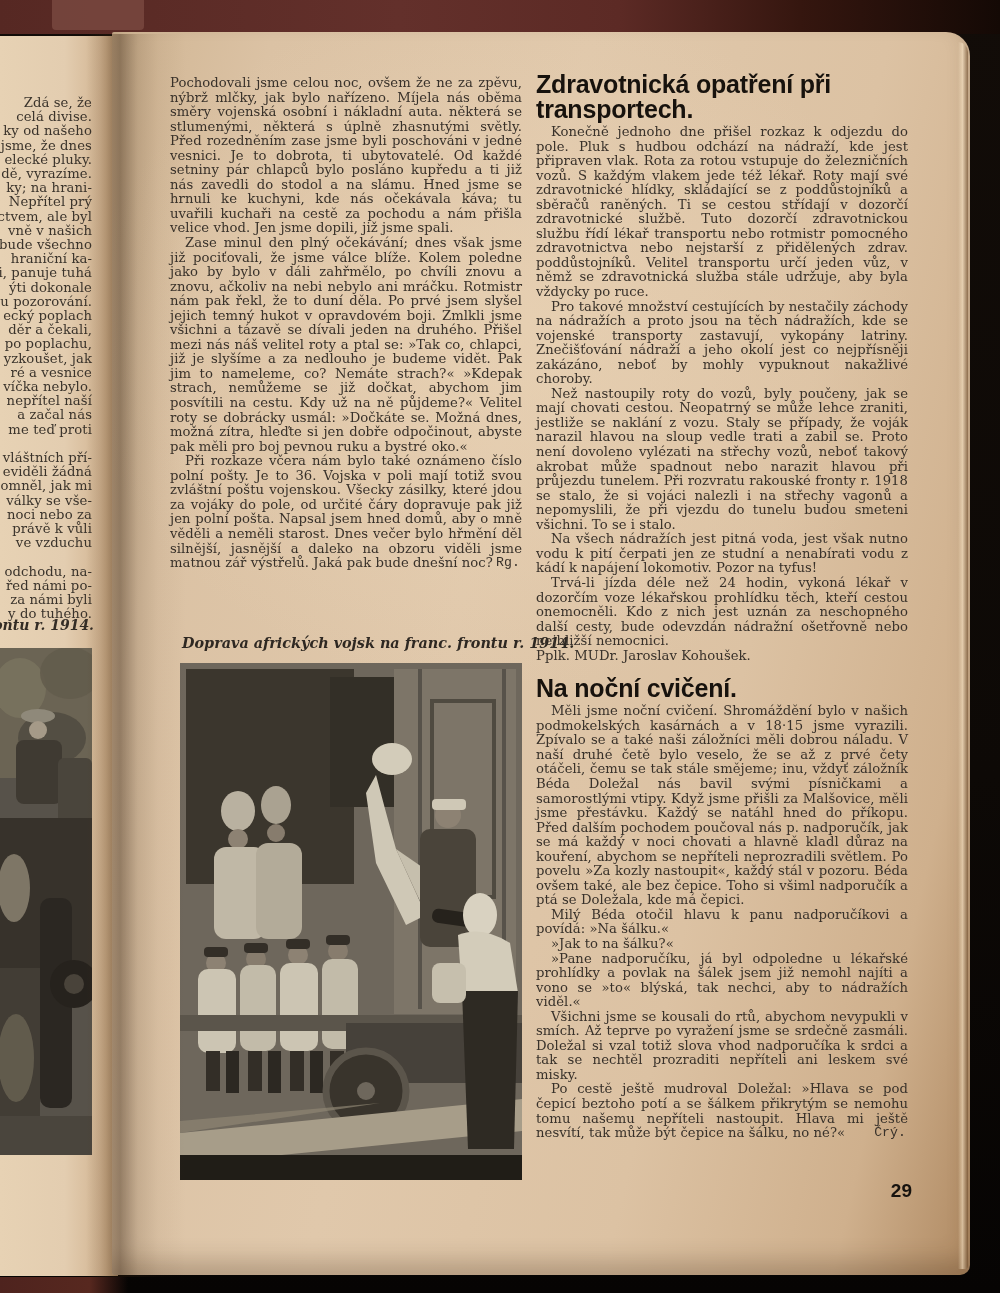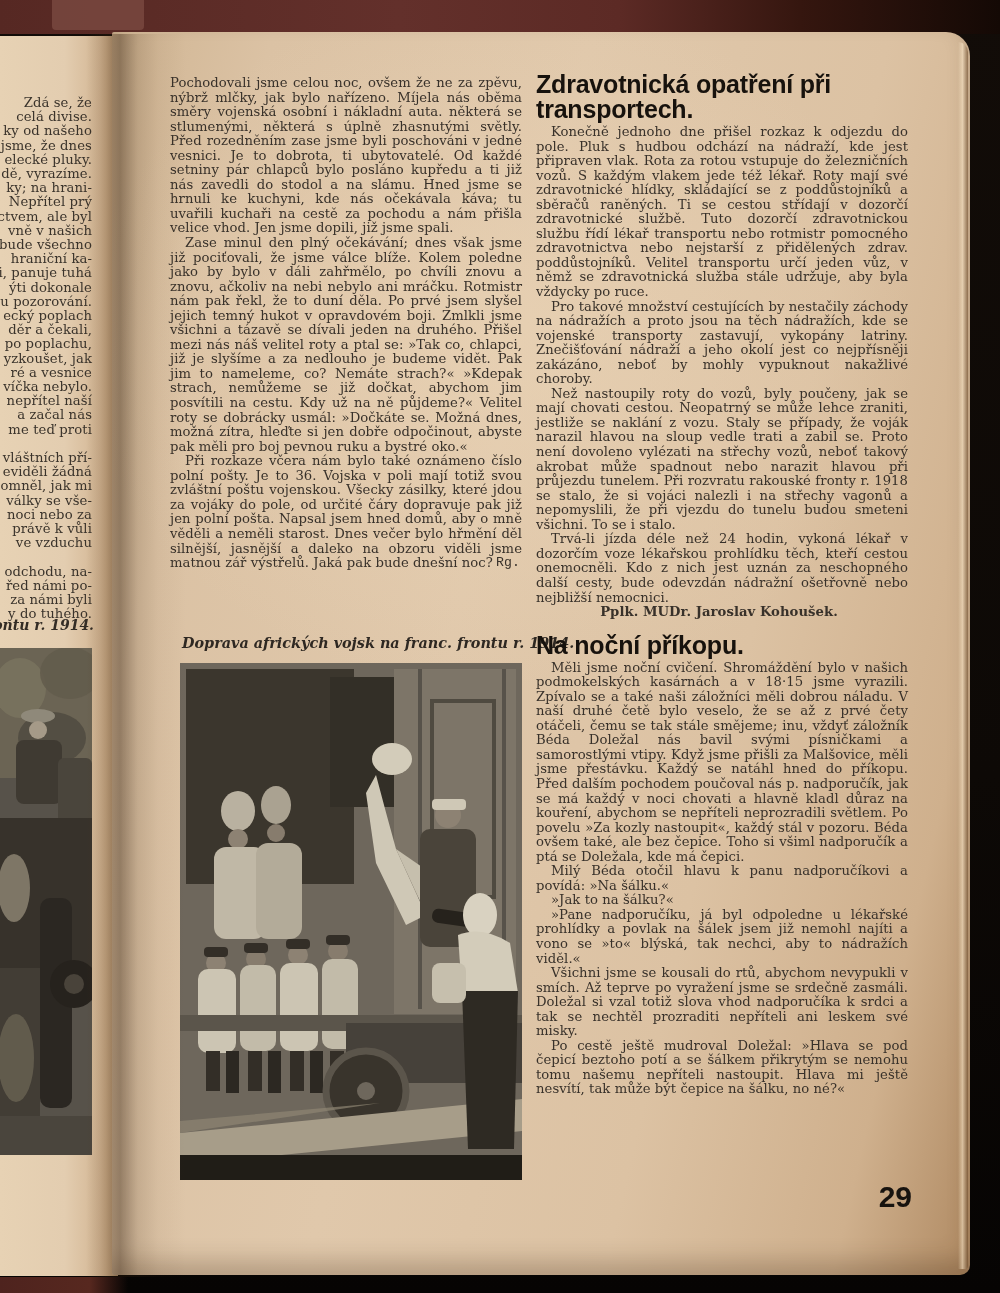--- a/index.html
+++ b/index.html
@@ -63,31 +63,31 @@
   .page-text p{margin:0;}
   .page-text p.indent{text-indent:15px;}
   .col-left{position:absolute;left:58px;top:44px;width:352px;}
   .col-right{position:absolute;left:424px;top:40px;width:372px;}
   .headline{
     font-family:"Liberation Sans", sans-serif;font-weight:bold;
     font-size:25px;line-height:25px;color:#17120d;letter-spacing:-.2px;
     margin:0 0 3px 0;text-align:left;text-indent:0;
   }
   .headline2{margin-top:13px;}
-  .sig-line{text-align:center;padding-right:6px;font-weight:bold;}
+  .sig-line{text-align:left;padding-right:6px;}
   .sig-overlap{text-align:right;padding-right:2px;margin-top:-14.55px;font-family:Liberation Mono, monospace;}
   
   .photo{position:absolute;left:68px;top:631px;width:342px;height:517px;}
   .photo-caption{
     position:absolute;left:70px;top:602px;width:340px;text-align:center;
     font-style:italic;font-weight:bold;font-size:14.4px;color:#2e2822;white-space:nowrap;
   }
   .page-number{
     position:absolute;left:690px;top:1148px;width:110px;text-align:right;
-    font-family:"Liberation Sans", sans-serif;font-weight:bold;font-size:30px;color:#17130f;
+    font-family:"Liberation Sans", sans-serif;font-weight:bold;font-size:19px;color:#17130f;
   }
 </style>
 </head>
 <body>
 
 <div class="cover-top"></div>
 <div class="cover-top-patch"></div>
 <div class="cover-bottom"></div>
 
 <div class="facing-page">
@@ -224,28 +224,30 @@
     <rect x="252" y="300" width="34" height="40" rx="8" fill="#c6bfad"></rect>
 
     <rect x="0" y="492" width="342" height="25" fill="#201d17"></rect>
   </svg>
 
   <div class="page-text col-right">
     <h2 class="headline">Zdravotnická opatření při transportech.</h2>
     <p class="indent">Konečně jednoho dne přišel rozkaz k odjezdu do pole. Pluk s hudbou odchází na nádraží, kde jest připraven vlak. Rota za rotou vstupuje do železničních vozů. S každým vlakem jede též lékař. Roty mají své zdravotnické hlídky, skládající se z poddůstojníků a sběračů raněných. Ti se cestou střídají v dozorčí zdravotnické službě. Tuto dozorčí zdravotnickou službu řídí lékař transportu nebo rotmistr pomocného zdravotnictva nebo nejstarší z přidělených zdrav. poddůstojníků. Velitel transportu určí jeden vůz, v němž se zdravotnická služba stále udržuje, aby byla vždycky po ruce.</p>
     <p class="indent">Pro takové množství cestujících by nestačily záchody na nádražích a proto jsou na těch nádražích, kde se vojenské transporty zastavují, vykopány latriny. Znečišťování nádraží a jeho okolí jest co nejpřísněji zakázáno, neboť by mohly vypuknout nakažlivé choroby.</p>
     <p class="indent">Než nastoupily roty do vozů, byly poučeny, jak se mají chovati cestou. Neopatrný se může lehce zraniti, jestliže se naklání z vozu. Staly se případy, že voják narazil hlavou na sloup vedle trati a zabil se. Proto není dovoleno vylézati na střechy vozů, neboť takový akrobat může spadnout nebo narazit hlavou při průjezdu tunelem. Při rozvratu rakouské fronty r. 1918 se stalo, že si vojáci nalezli i na střechy vagonů a nepomyslili, že při vjezdu do tunelu budou smeteni všichni. To se i stalo.</p>
+    <p class="indent">Na všech nádražích jest pitná voda, jest však nutno vodu k pití čerpati jen ze studní a nenabírati vodu z kádí k napájení lokomotiv. Pozor na tyfus!</p>
     <p class="indent">Trvá-li jízda déle než 24 hodin, vykoná lékař v dozorčím voze lékařskou prohlídku těch, kteří cestou onemocněli. Kdo z nich jest uznán za neschopného další cesty, bude odevzdán nádražní ošetřovně nebo nejbližší nemocnici.</p>
     <div class="sig-line">Pplk. MUDr. Jaroslav Kohoušek.</div>
 
-    <h2 class="headline headline2">Na noční příkopu.</h2>
+    <h2 class="headline headline2">Na noční cvičení.</h2>
     <p class="indent">Měli jsme noční cvičení. Shromáždění bylo v našich podmokelských kasárnách a v 18·15 jsme vyrazili. Zpívalo se a také naši záložníci měli dobrou náladu. V naší druhé četě bylo veselo, že se až z prvé čety otáčeli, čemu se tak stále smějeme; inu, vždyť záložník Béda Doležal nás bavil svými písničkami a samorostlými vtipy. Když jsme přišli za Malšovice, měli jsme přestávku. Každý se natáhl hned do příkopu. Před dalším pochodem poučoval nás p. nadporučík, jak se má každý v noci chovati a hlavně kladl důraz na kouření, abychom se nepříteli neprozradili světlem. Po povelu »Za kozly nastoupit«, každý stál v pozoru. Béda ovšem také, ale bez čepice. Toho si všiml nadporučík a ptá se Doležala, kde má čepici.</p>
     <p class="indent">Milý Béda otočil hlavu k panu nadporučíkovi a povídá: »Na šálku.«</p>
     <p class="indent">»Jak to na šálku?«</p>
     <p class="indent">»Pane nadporučíku, já byl odpoledne u lékařské prohlídky a povlak na šálek jsem již nemohl najíti a vono se »to« blýská, tak nechci, aby to nádražích viděl.«</p>
     <p class="indent">Všichni jsme se kousali do rtů, abychom nevypukli v smích. Až teprve po vyražení jsme se srdečně zasmáli. Doležal si vzal totiž slova vhod nadporučíka k srdci a tak se nechtěl prozraditi nepříteli ani leskem své misky.</p>
     <p class="indent">Po cestě ještě mudroval Doležal: »Hlava se pod čepicí beztoho potí a se šálkem přikrytým se nemohu tomu našemu nepříteli nastoupit. Hlava mi ještě nesvítí, tak může být čepice na šálku, no né?«</p>
+    <div class="sig-overlap">Črý.</div>
   </div>
 
   <div class="page-number">29</div>
 </div>
 
 <div class="gutter"></div>
 
 </body></html>

